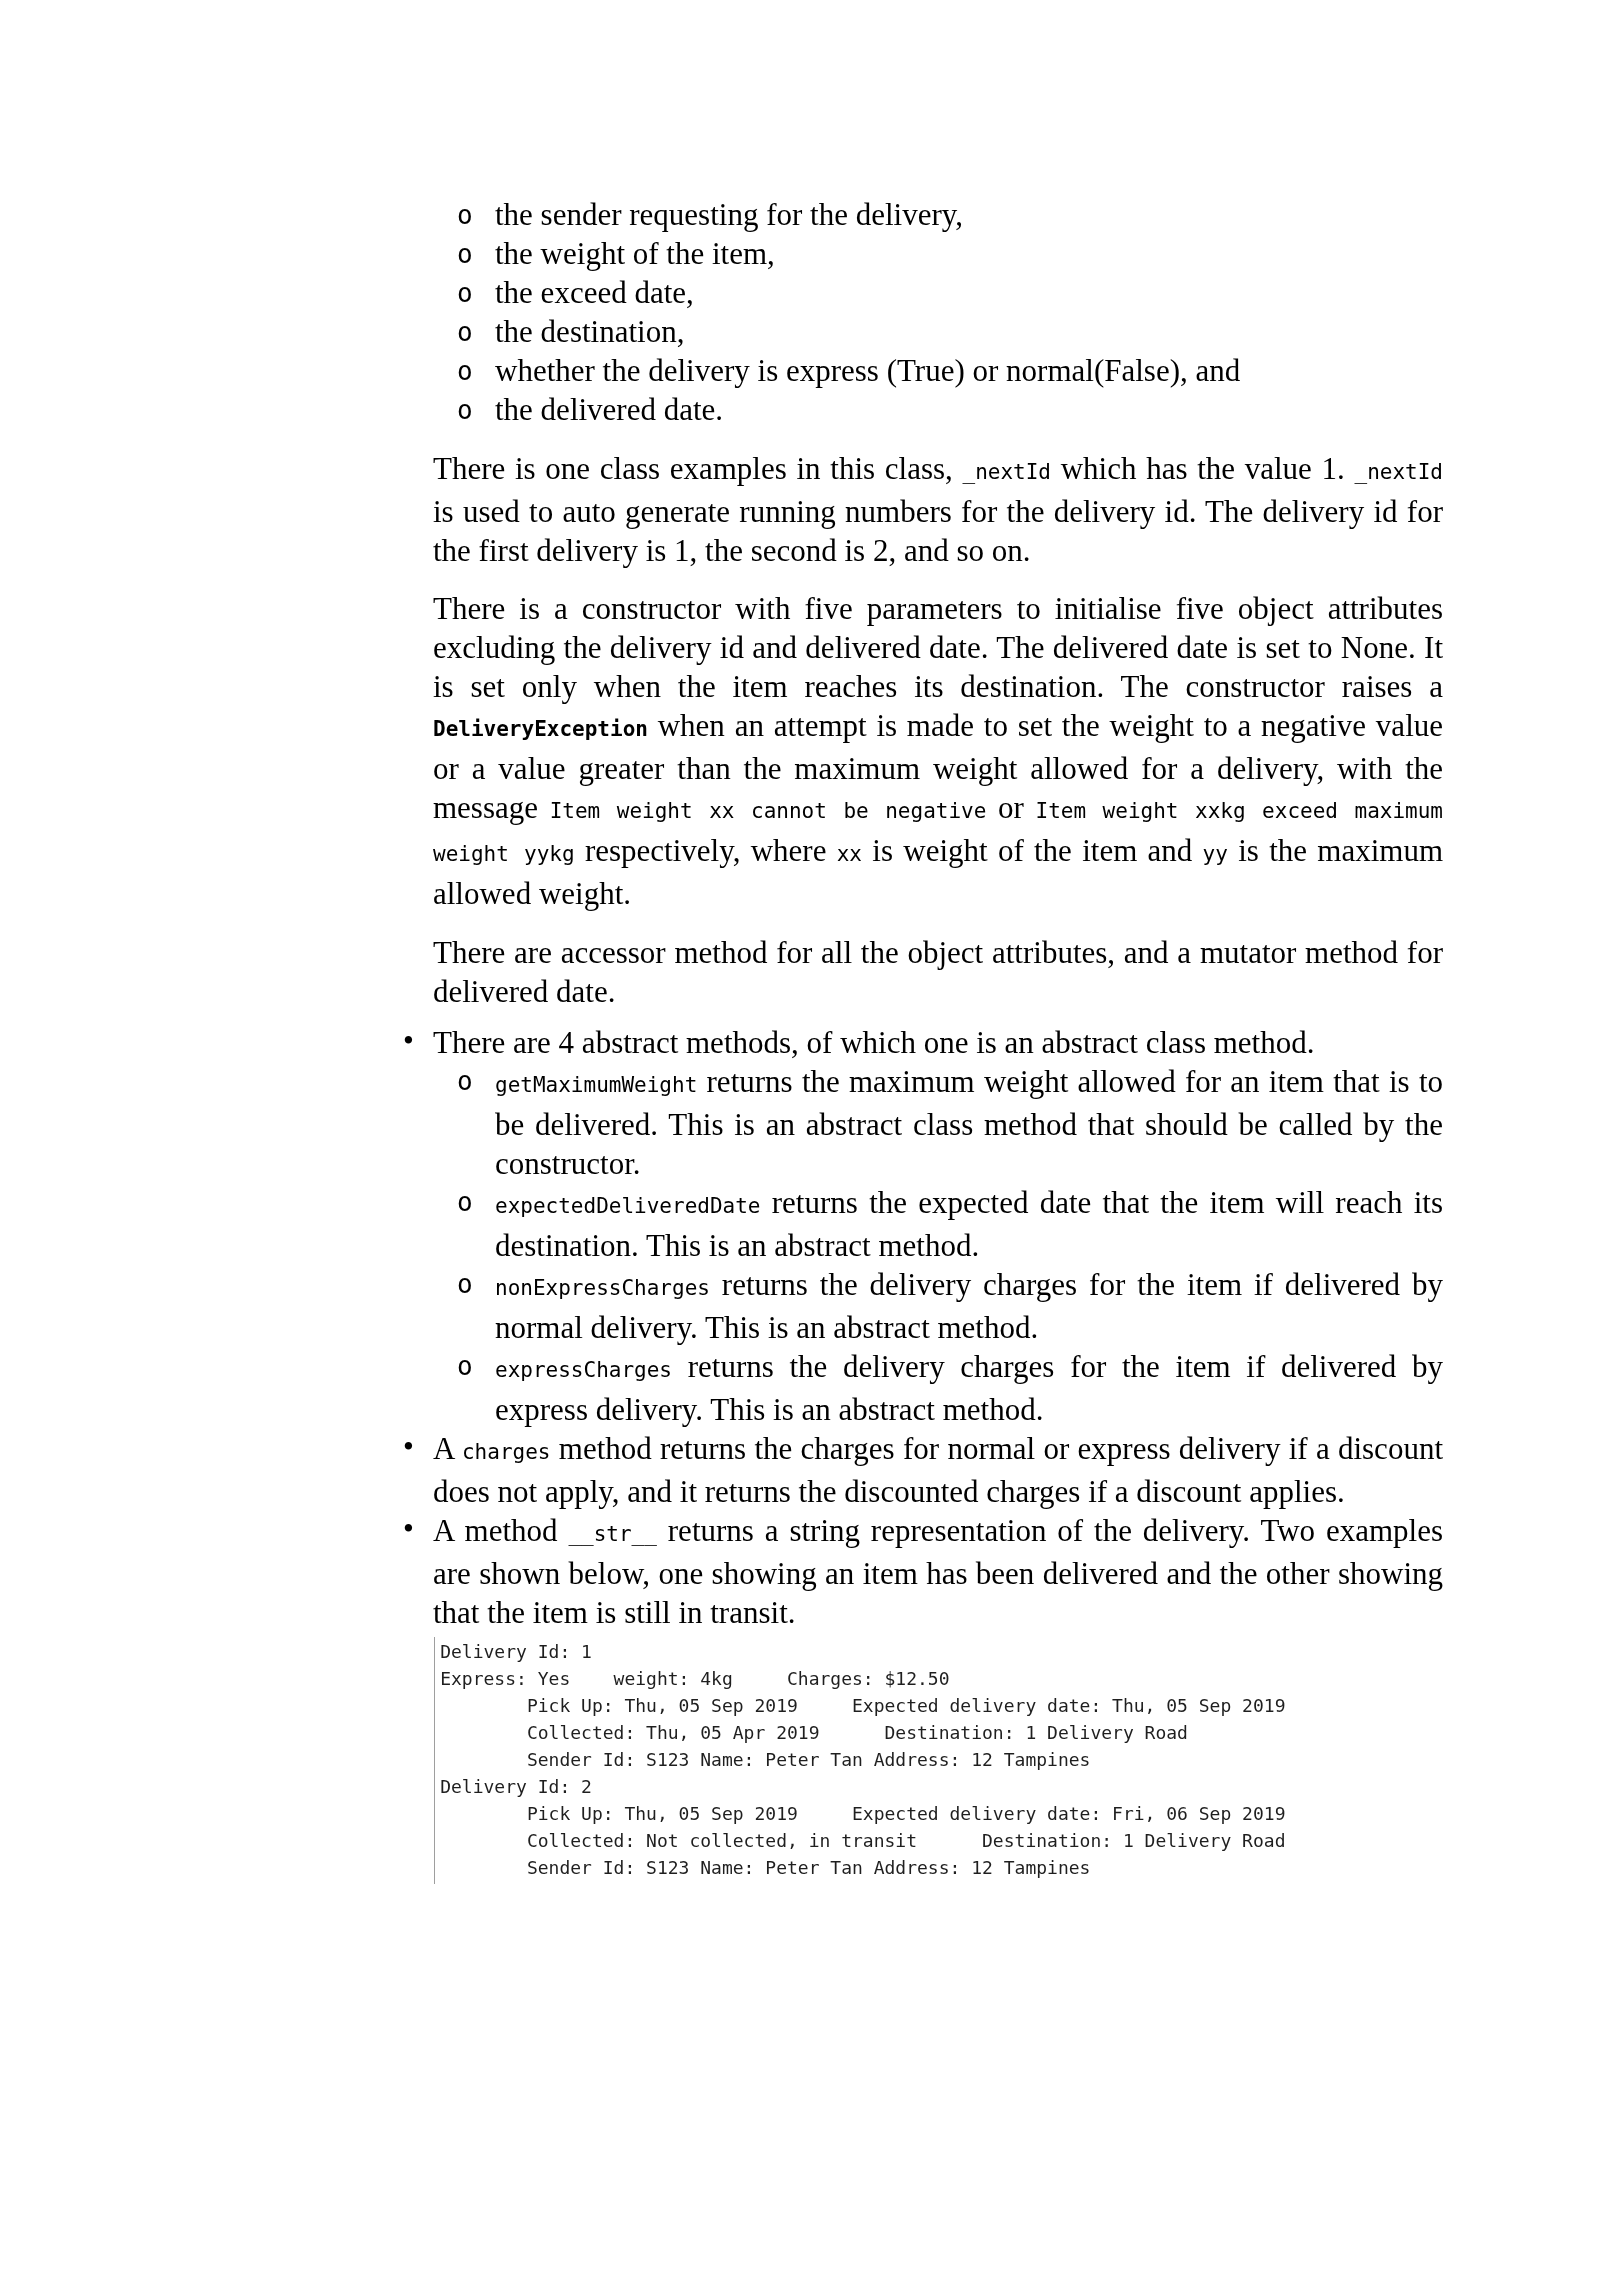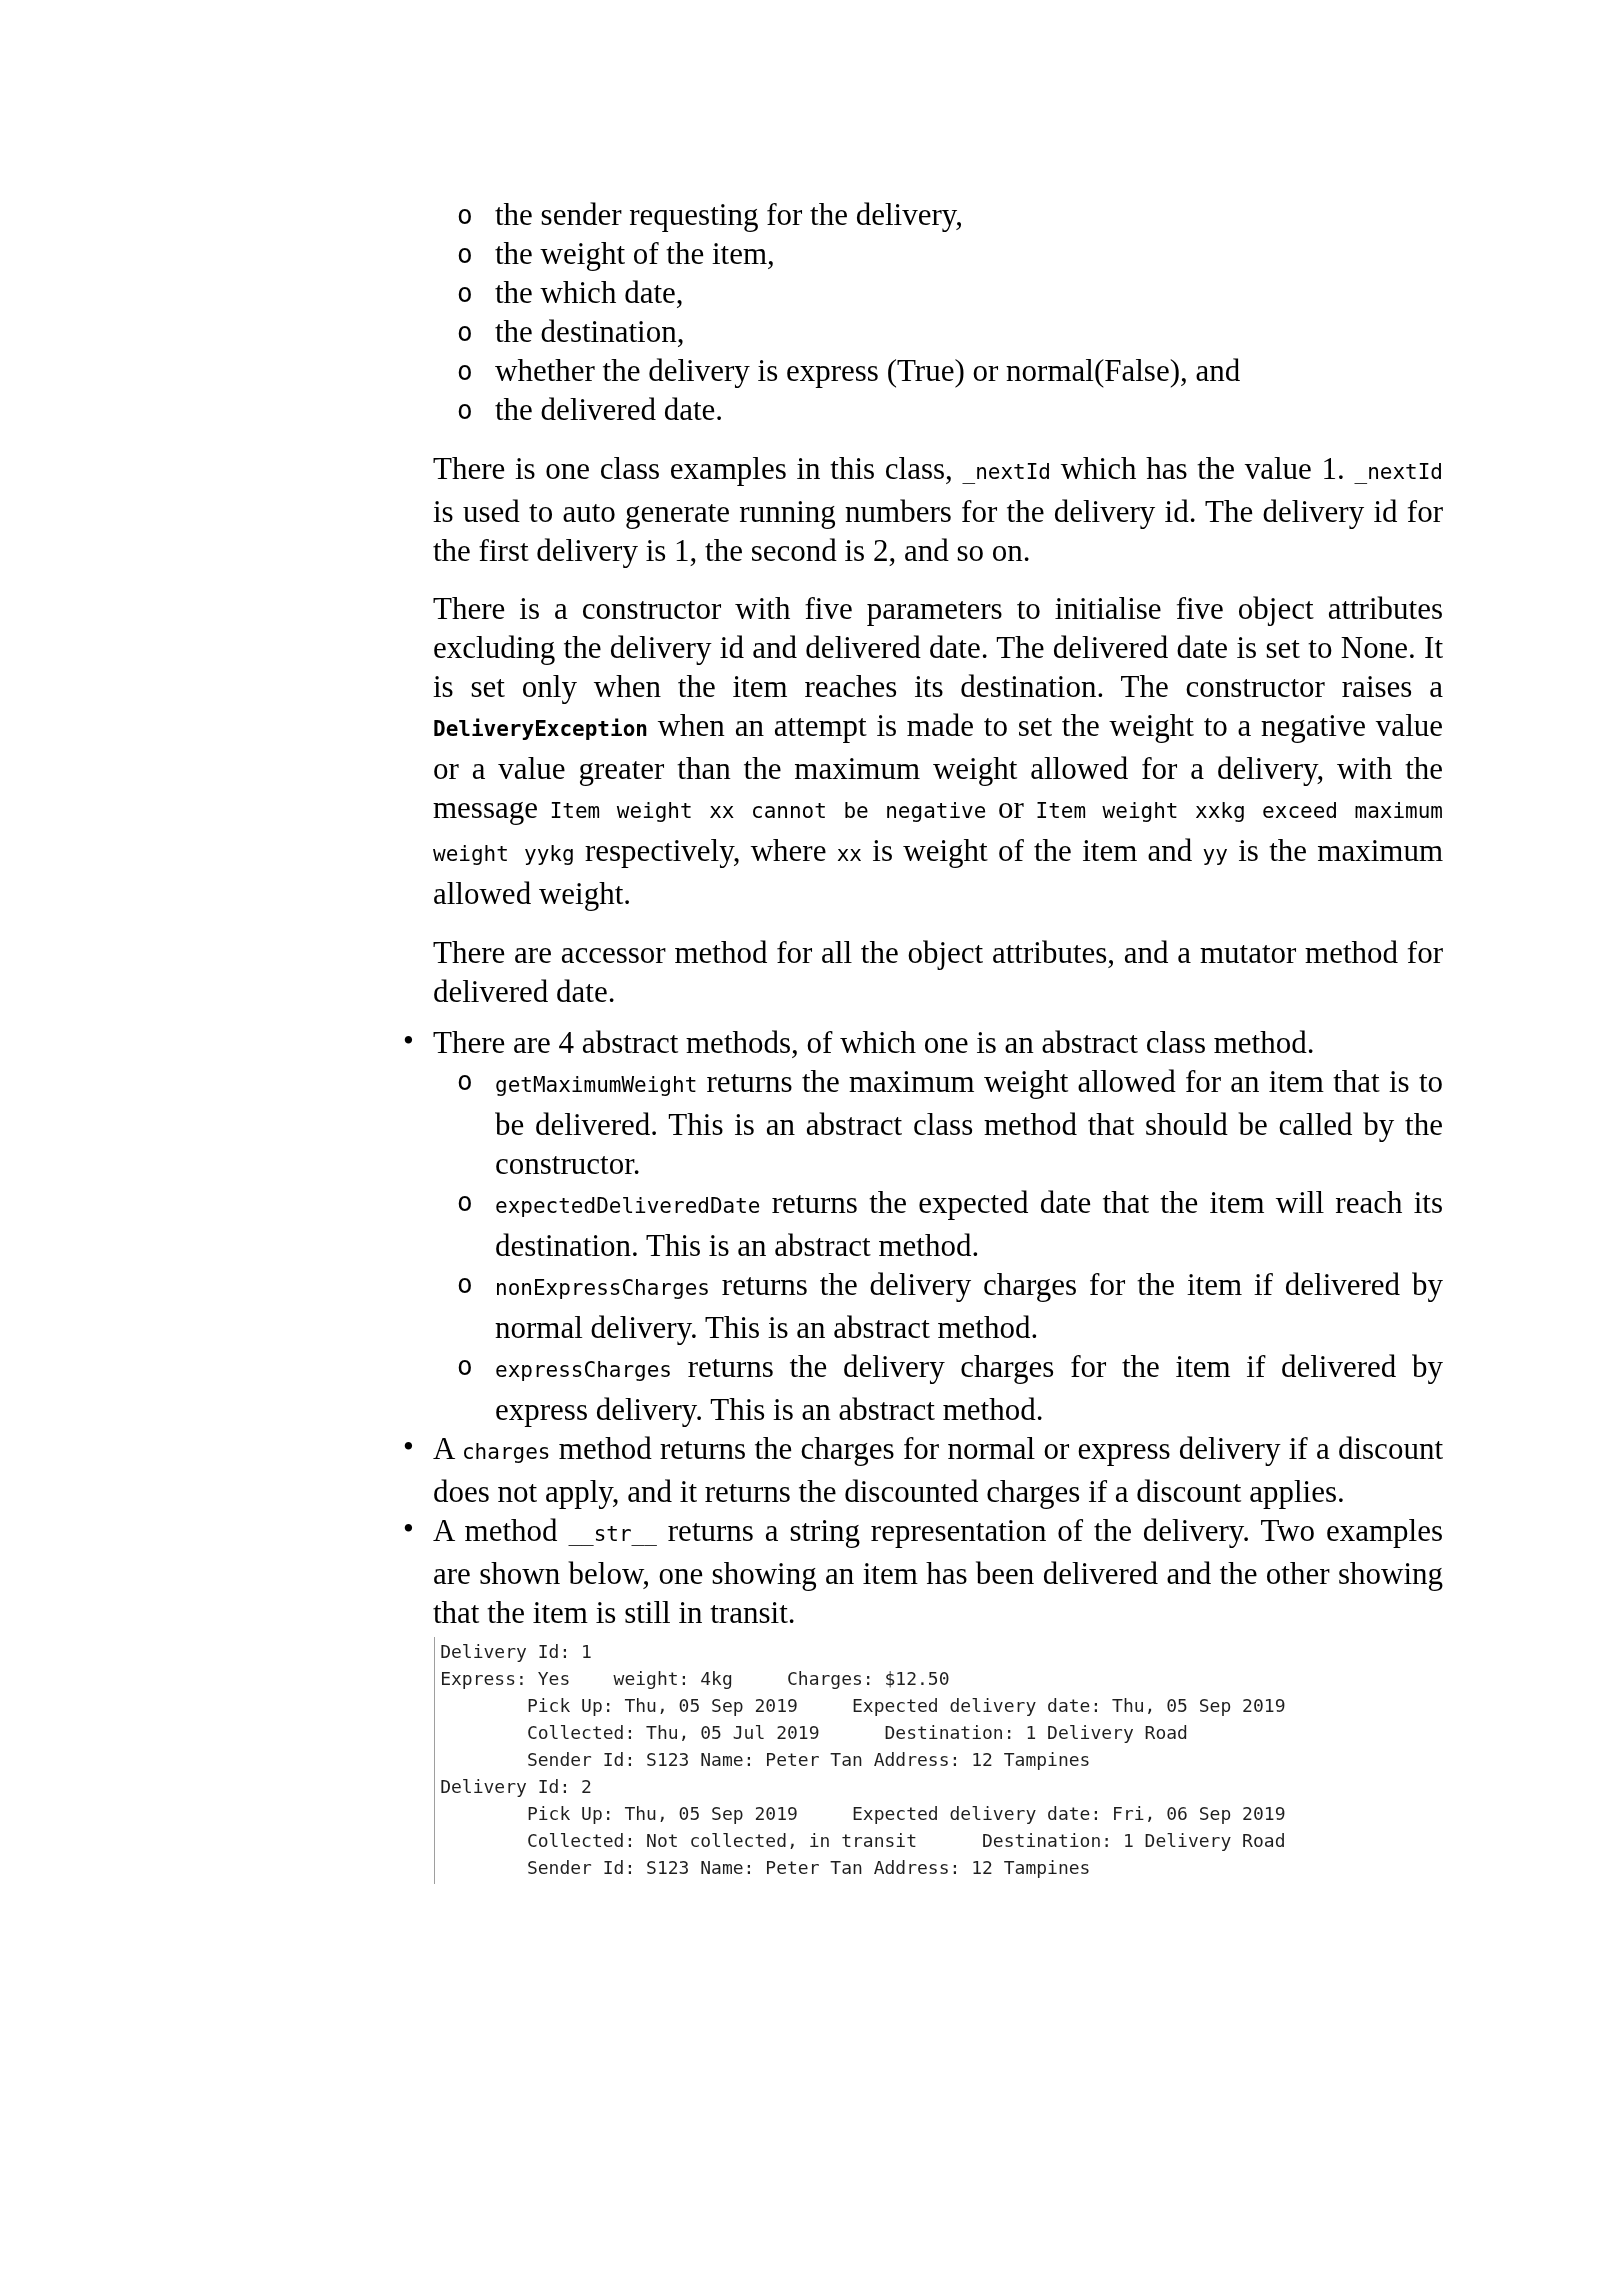--- a/index.html
+++ b/index.html
@@ -71,21 +71,21 @@
       <div class="circle-item">
         <span class="circle-marker">o</span>
         <span class="circle-text">the sender requesting for the delivery,</span>
       </div>
       <div class="circle-item">
         <span class="circle-marker">o</span>
         <span class="circle-text">the weight of the item,</span>
       </div>
       <div class="circle-item">
         <span class="circle-marker">o</span>
-        <span class="circle-text">the which date,</span>
+        <span class="circle-text">the exceed date,</span>
       </div>
       <div class="circle-item">
         <span class="circle-marker">o</span>
         <span class="circle-text">the destination,</span>
       </div>
       <div class="circle-item">
         <span class="circle-marker">o</span>
         <span class="circle-text">whether the delivery is express (True) or normal(False), and</span>
       </div>
       <div class="circle-item">
@@ -128,21 +128,21 @@
     </div>
 
     <div class="disc-item">
       <span class="disc-marker">•</span>
       <div class="disc-text"><span>A method </span><span class="mono">__str__</span><span> returns a string representation of the delivery. Two examples are shown below, one showing an item has been delivered and the other showing that the item is still in transit.</span></div>
 
       <div class="code-block">
         <div class="code-line">Delivery Id: 1</div>
         <div class="code-line">Express: Yes    weight: 4kg     Charges: $12.50</div>
         <div class="code-line">        Pick Up: Thu, 05 Sep 2019     Expected delivery date: Thu, 05 Sep 2019</div>
-        <div class="code-line">        Collected: Thu, 05 Jul 2019      Destination: 1 Delivery Road</div>
+        <div class="code-line">        Collected: Thu, 05 Apr 2019      Destination: 1 Delivery Road</div>
         <div class="code-line">        Sender Id: S123 Name: Peter Tan Address: 12 Tampines</div>
         <div class="code-line">Delivery Id: 2</div>
         <div class="code-line">        Pick Up: Thu, 05 Sep 2019     Expected delivery date: Fri, 06 Sep 2019</div>
         <div class="code-line">        Collected: Not collected, in transit      Destination: 1 Delivery Road</div>
         <div class="code-line">        Sender Id: S123 Name: Peter Tan Address: 12 Tampines</div>
       </div>
     </div>
 
   </div>
 </div>

